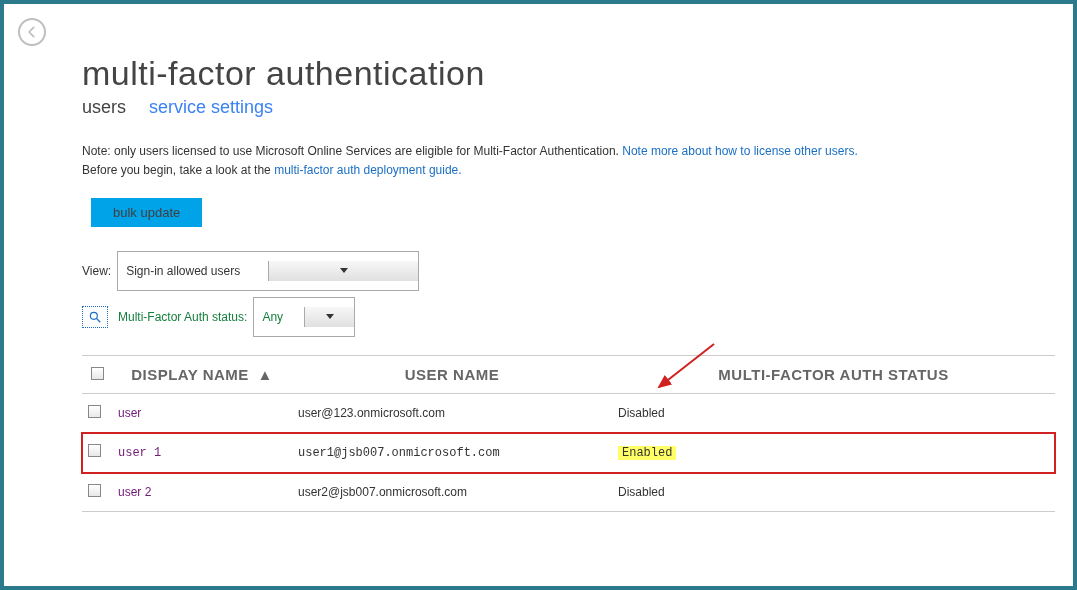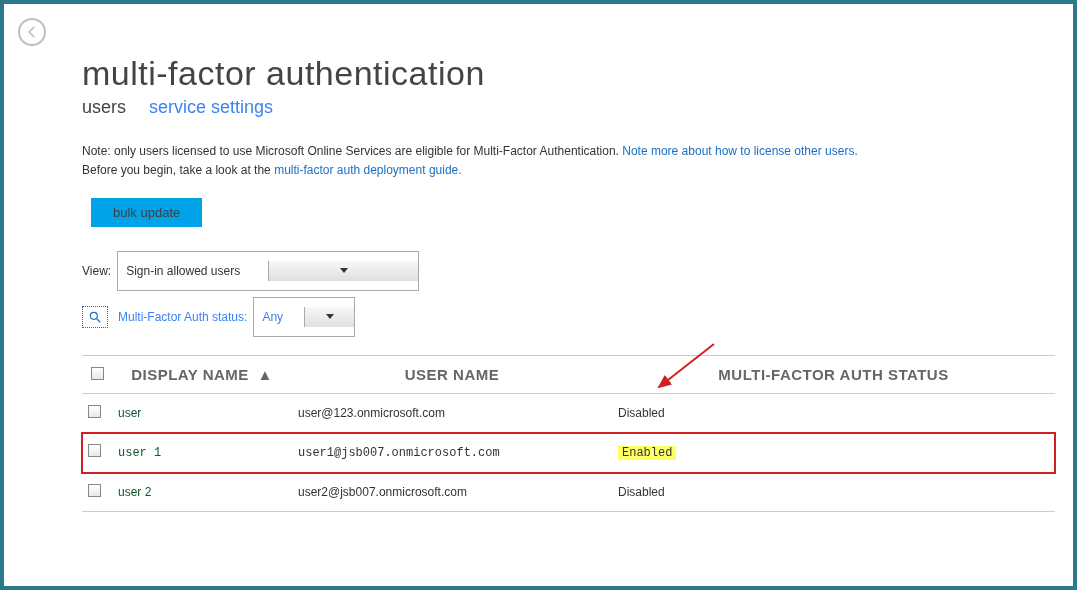--- a/index.html
+++ b/index.html
@@ -85,21 +85,21 @@
     display: flex;
     align-items: center;
     justify-content: center;
     background: linear-gradient(#f7f7f7, #e0e0e0);
   }
   .select-wrap.small span { min-width: 50px; }
   .filters-row2 {
     display: flex;
     align-items: center;
     font-size: 12px;
-    color: #3b82f6;
+    color: #15803d;
     margin-bottom: 18px;
   }
   .search-btn {
     width: 26px;
     height: 22px;
     border: 1px dotted #1a6fc4;
     display: flex;
     align-items: center;
     justify-content: center;
     margin-right: 10px;
@@ -137,21 +137,21 @@
     padding: 10px 6px;
     border-bottom: 1px solid #ccc;
     border-top: 1px solid #ccc;
   }
   thead th.chk { width: 30px; }
   tbody td {
     padding: 11px 6px;
     color: #333;
     vertical-align: middle;
   }
-  tbody td.name a { color: #14532d; text-decoration: none; }
+  tbody td.name a { color: #701a75; text-decoration: none; }
   tbody tr { border-bottom: 1px solid #eee; }
   tbody tr:last-child td { border-bottom: 1px solid #ccc; }
   .chk-box {
     width: 13px;
     height: 13px;
     border: 1px solid #888;
     background: linear-gradient(#fff, #e8e8e8);
     display: inline-block;
   }
   .highlight-row {

